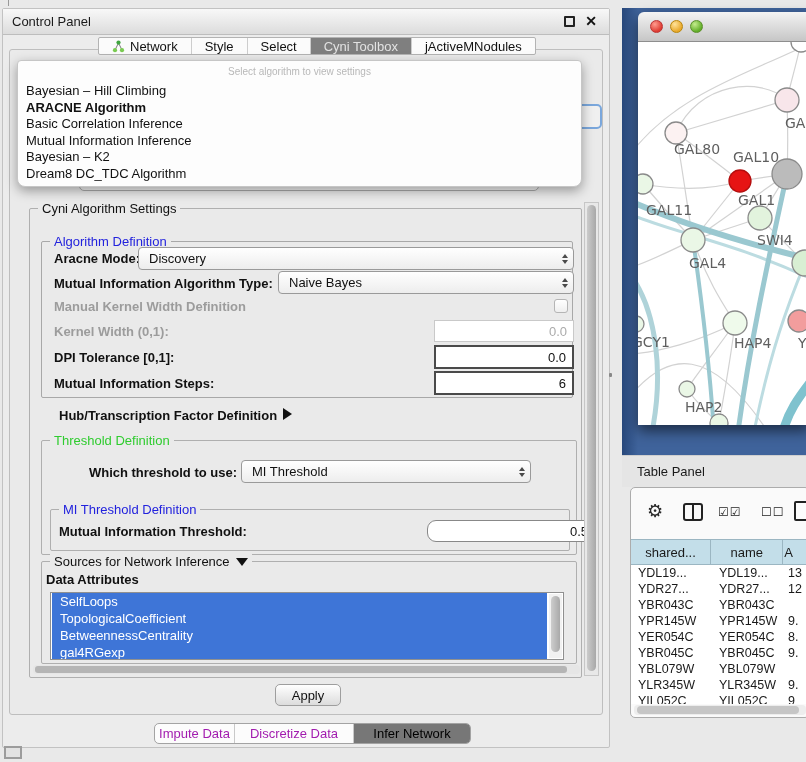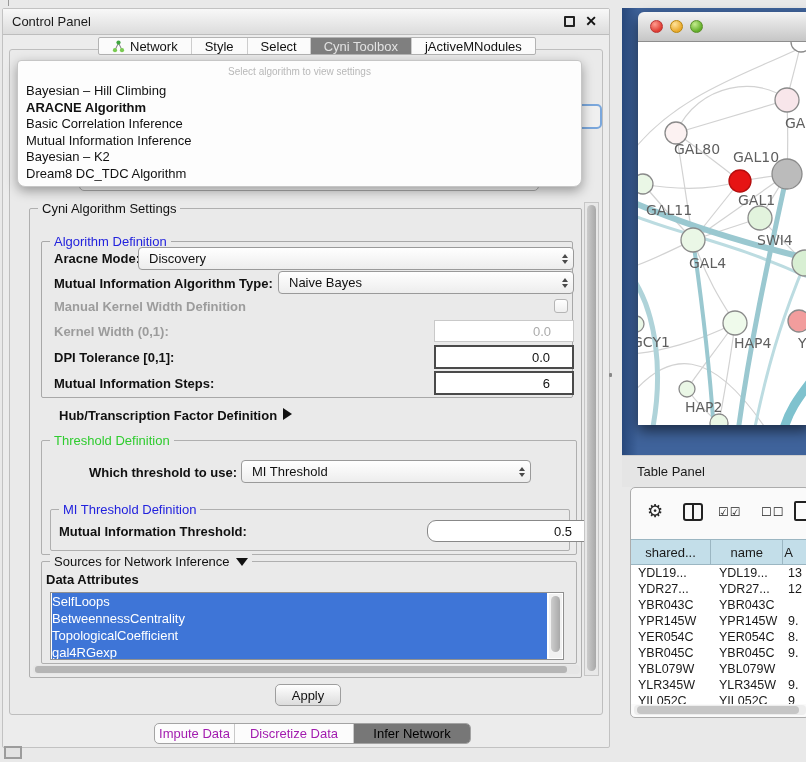--- a/index.html
+++ b/index.html
@@ -56,36 +56,36 @@
 
   .combo { position:absolute; display:flex; align-items:center; height:23px;
            border:1px solid #9A9A9A; border-radius:4px;
            background:linear-gradient(#FFFFFF,#EDEDED); font-size:13px; color:#111; padding-left:10px; }
   .stepper { margin-left:auto; margin-right:5px; display:flex; flex-direction:column; gap:2px; align-items:center; }
   .stepper i { display:block; width:0; height:0; border-left:3.5px solid transparent; border-right:3.5px solid transparent; }
   .stepper .up { border-bottom:4px solid #4A4A4A; }
   .stepper .dn { border-top:4px solid #4A4A4A; }
 
   .field { position:absolute; background:#FFF; font-size:13px; color:#111;
-           display:flex; align-items:center; justify-content:flex-end; padding-right:22px; }
+           display:flex; align-items:center; justify-content:flex-end; padding-right:6px; }
   .field.strong { border:2px solid #4A4A4A; }
   .field.soft { border:1px solid #888; }
   .field.dis { border:1px solid #C9C9C9; color:#ABABAB; }
 
   .checkbox { position:absolute; width:14px; height:14px; border:1px solid #B5B5B5;
               border-radius:3px; background:linear-gradient(#FFFFFF,#EFEFEF); }
 
   .arrow-right { display:inline-block; width:0; height:0; border-top:6px solid transparent;
                  border-bottom:6px solid transparent; border-left:9px solid #111; }
   .arrow-down { display:inline-block; width:0; height:0; border-left:6px solid transparent;
                 border-right:6px solid transparent; border-top:8px solid #111; }
 
   
   .attr-list { position:absolute; background:#FFF; border:1px solid #909090; overflow:hidden; }
-  .attr-item { height:17px; line-height:17px; padding-left:0; font-size:13px;
+  .attr-item { height:17px; line-height:17px; padding-left:8px; font-size:13px;
                color:#FFF; background:#3E75D7; width:calc(100% - 17px); margin-left:1px; }
   .list-vscroll { position:absolute; right:1px; top:1px; width:13px; height:calc(100% - 2px);
                   background:#F2F2F2; }
   .list-vthumb { position:absolute; left:2px; top:2px; width:9px; height:56px;
                  background:linear-gradient(90deg,#CDCDCD,#A9A9A9); border-radius:5px; }
 
   .vscroll { position:absolute; background:#E8E8E8; border:1px solid #C6C6C6; }
   .vthumb { position:absolute; left:2px; top:2px; width:9px; background:linear-gradient(90deg,#CBCBCB,#A8A8A8); border-radius:5px; }
   .hscroll { position:absolute; background:#E6E6E6; border-radius:4px; }
   .hthumb { position:absolute; top:1px; height:7px; background:#B5B5B5; border-radius:3px; }
@@ -275,22 +275,22 @@
 
         <div class="gbox" style="left:11px; top:352px; width:536px; height:103px;">
           <span class="gtitle" style="display:flex; align-items:center; gap:6px;">
             <span>Sources for Network Inference</span>
             <span class="arrow-down"></span>
           </span>
           <span class="lbl" style="left:4px; top:10px;">Data Attributes</span>
 
           <div class="attr-list" style="left:8px; top:30px; width:514px; height:68px;">
             <div class="attr-item">SelfLoops</div>
+            <div class="attr-item">TopologicalCoefficient</div>
             <div class="attr-item">BetweennessCentrality</div>
-            <div class="attr-item">TopologicalCoefficient</div>
             <div class="attr-item">gal4RGexp</div>
             <div class="list-vscroll">
                 <span class="list-vthumb"></span>
               </div>
           </div>
         </div>
 
         <div class="hscroll" style="left:3px; top:456px; width:547px; height:9px;">
           <span class="hthumb" style="left:2px; width:532px;"></span>
         </div>

